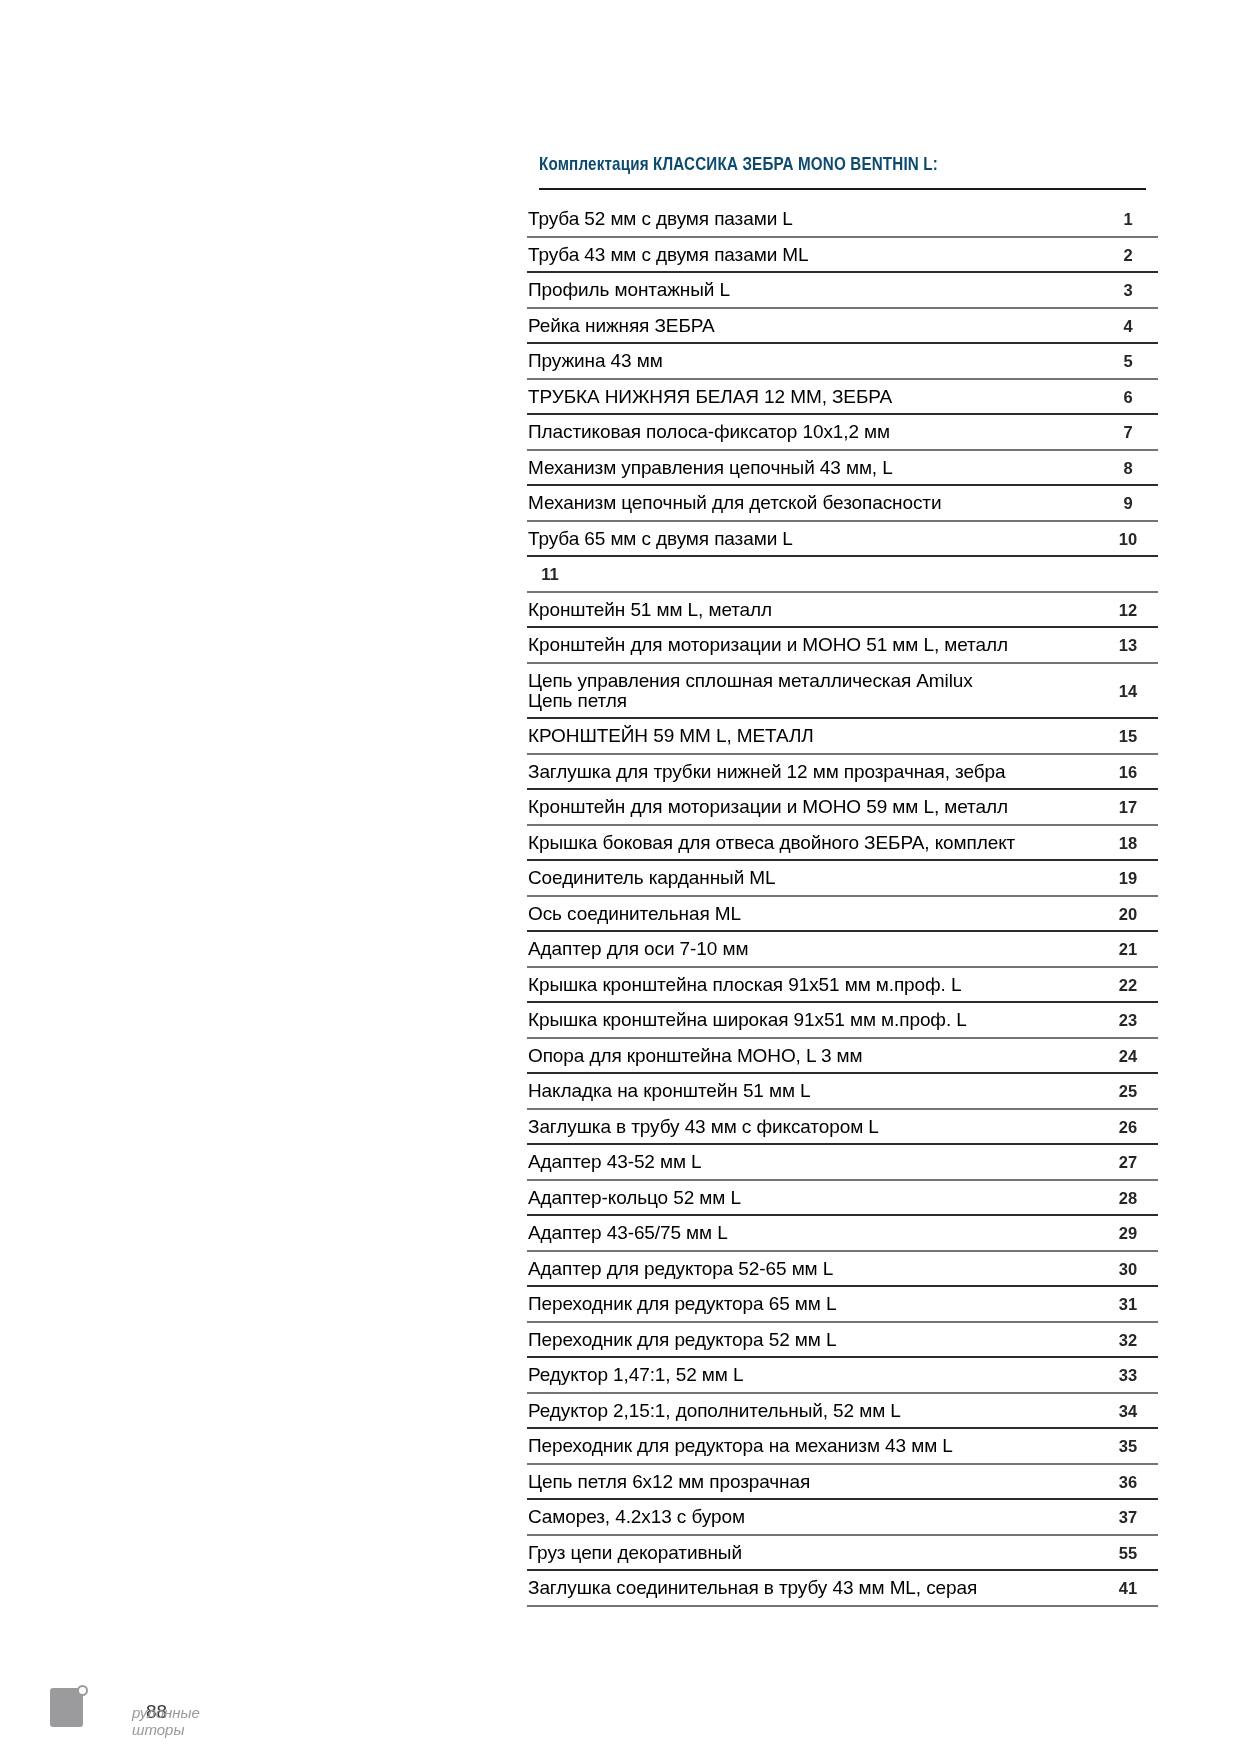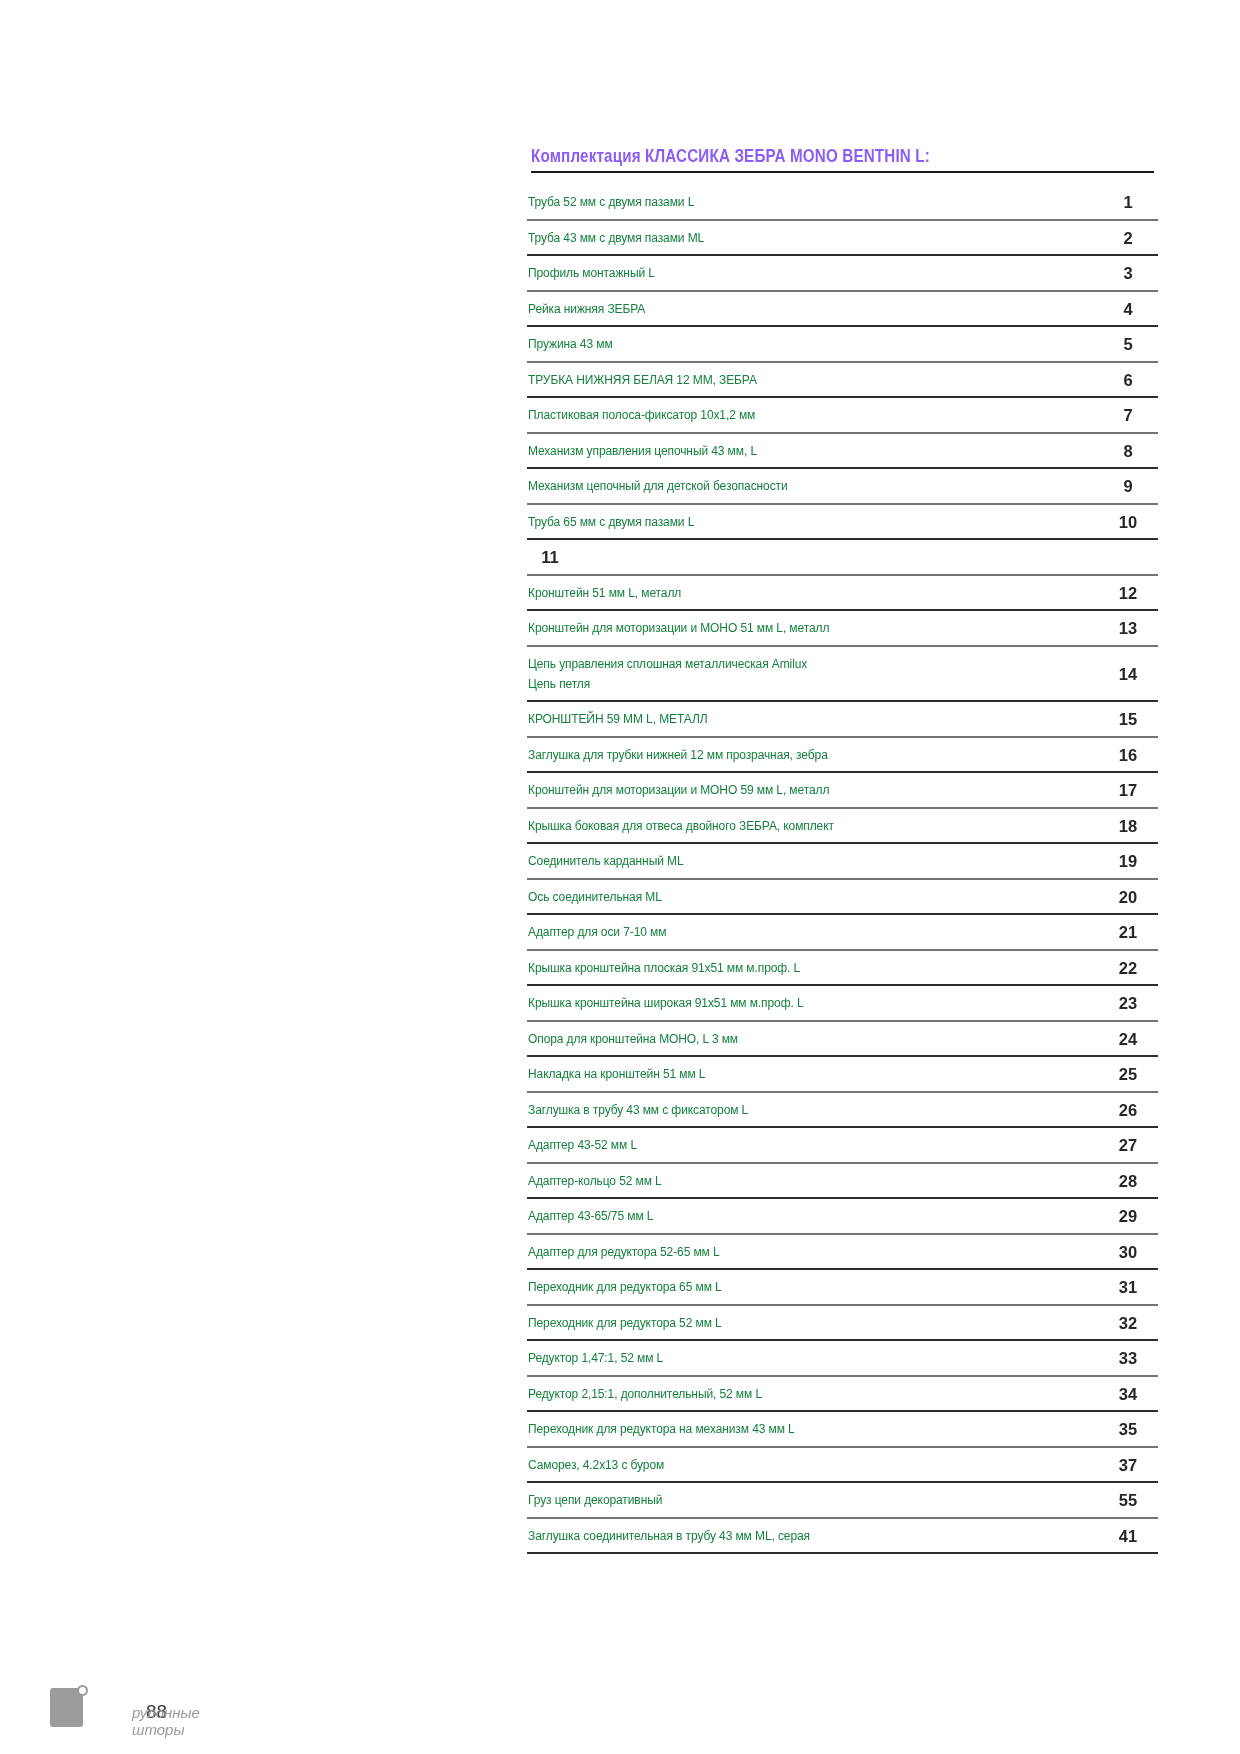--- a/index.html
+++ b/index.html
@@ -12,47 +12,47 @@
     font-family: "Liberation Sans", sans-serif;
     overflow: hidden;
   }
   .content {
     position: absolute;
     left: 527px;
     top: 141px;
     width: 631px;
   }
   .doc-title {
-    margin: 4px;
+    margin: 12px;
     font-size: 19px;
     font-weight: 700;
-    color: #8b5cf6;
+    color: #0c4a6e;
     line-height: 22px;
-    padding-bottom: 4px;
+    padding-bottom: 13px;
     border-bottom: 2px solid #1a1a1a;
     white-space: nowrap;
   }
   .doc-title .squeeze {
     display: inline-block;
     transform: scaleX(0.80);
     transform-origin: 0 50%;
     letter-spacing: 0.2px;
   }
   .parts-table { margin-top: 12px; }
   .row {
     display: flex;
     justify-content: space-between;
     align-items: center;
     padding: 7px 0 6.5px 1px;
     border-bottom: 2px solid #2c2c2c;
   }
   .row:nth-child(odd) { border-bottom-color: #757575; }
   .row-label {
-    font-size: 12px;
-    color: #15803d;
+    font-size: 19px;
+    color: #000000;
     line-height: 20px;
     letter-spacing: -0.1px;
     white-space: pre-line;
   }
   .row-num {
     flex: 0 0 44px;
     margin-right: 8px;
     text-align: center;
     font-size: 16.5px;
     font-weight: 700;
@@ -240,20 +240,24 @@
         </div>
         <div class="row">
           <span class="row-label">Редуктор 2,15:1, дополнительный, 52 мм L</span>
           <span class="row-num">34</span>
         </div>
         <div class="row">
           <span class="row-label">Переходник для редуктора на механизм 43 мм L</span>
           <span class="row-num">35</span>
         </div>
         <div class="row">
+          <span class="row-label">Цепь петля 6х12 мм прозрачная</span>
+          <span class="row-num">36</span>
+        </div>
+        <div class="row">
           <span class="row-label">Саморез, 4.2х13 с буром</span>
           <span class="row-num">37</span>
         </div>
         <div class="row">
           <span class="row-label">Груз цепи декоративный</span>
           <span class="row-num">55</span>
         </div>
         <div class="row">
           <span class="row-label">Заглушка соединительная в трубу 43 мм ML, серая</span>
           <span class="row-num">41</span>

